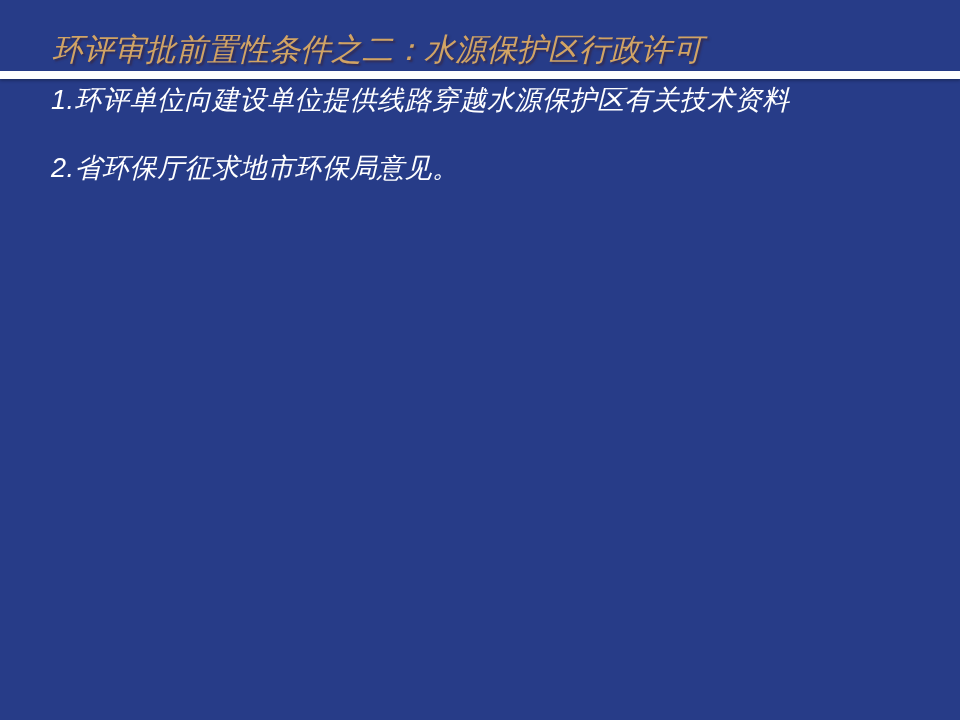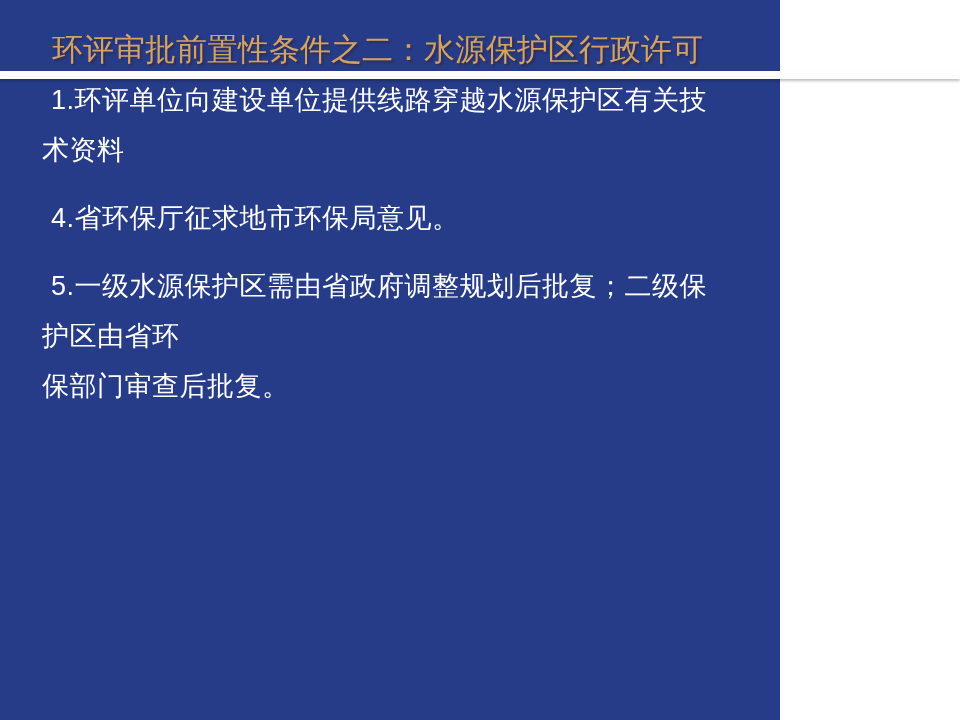--- a/index.html
+++ b/index.html
@@ -4,24 +4,25 @@
 <style>
   html, body {
     margin: 0;
     padding: 0;
     width: 960px;
     height: 720px;
     overflow: hidden;
   }
   .slide {
     position: relative;
-    width: 780px;
+    width: 960px;
     height: 720px;
     background: #273C88;
     font-family: "Liberation Sans", "DejaVu Sans", sans-serif;
+    font-style: italic;
   }
   .slide-title {
     position: absolute;
     top: 31px;
     left: 52px;
     right: 20px;
     margin: 0;
     font-family: "DejaVu Serif", "Liberation Serif", serif;
     font-weight: 400;
     font-size: 31px;
@@ -58,17 +59,15 @@
 </head>
 <body>
 
 <div class="slide">
   <h1 class="slide-title">环评审批前置性条件之二：水源保护区行政许可</h1>
 
   <div class="title-underline"></div>
 
   <div class="slide-body">
     <p class="body-item">1.环评单位向建设单位提供线路穿越水源保护区有关技术资料</p>
-    <p class="body-item">4.省环保厅征求地市环保局意见。</p>
-    <p class="body-item">5.一级水源保护区需由省政府调整规划后批复；二级保护区由省环
-保部门审查后批复。</p>
+    <p class="body-item">2.省环保厅征求地市环保局意见。</p>
   </div>
 </div>
 
 </body></html>

